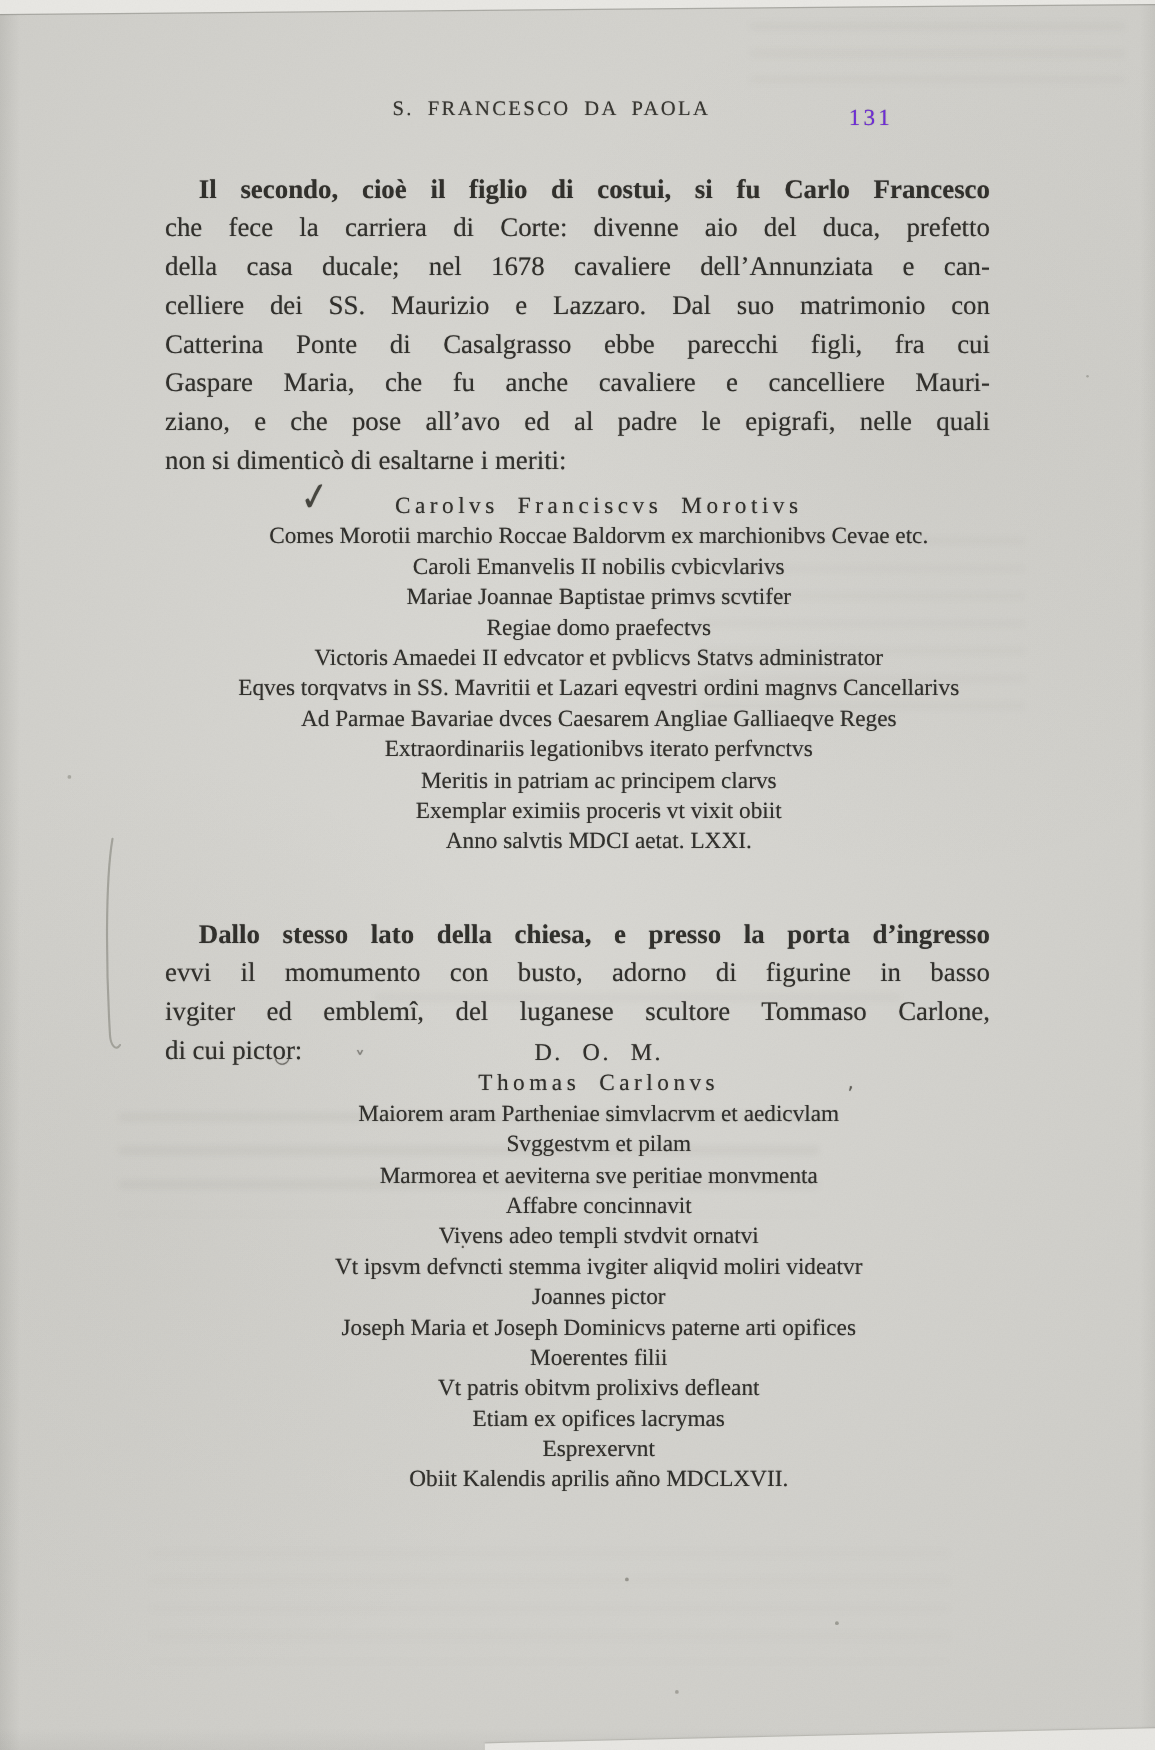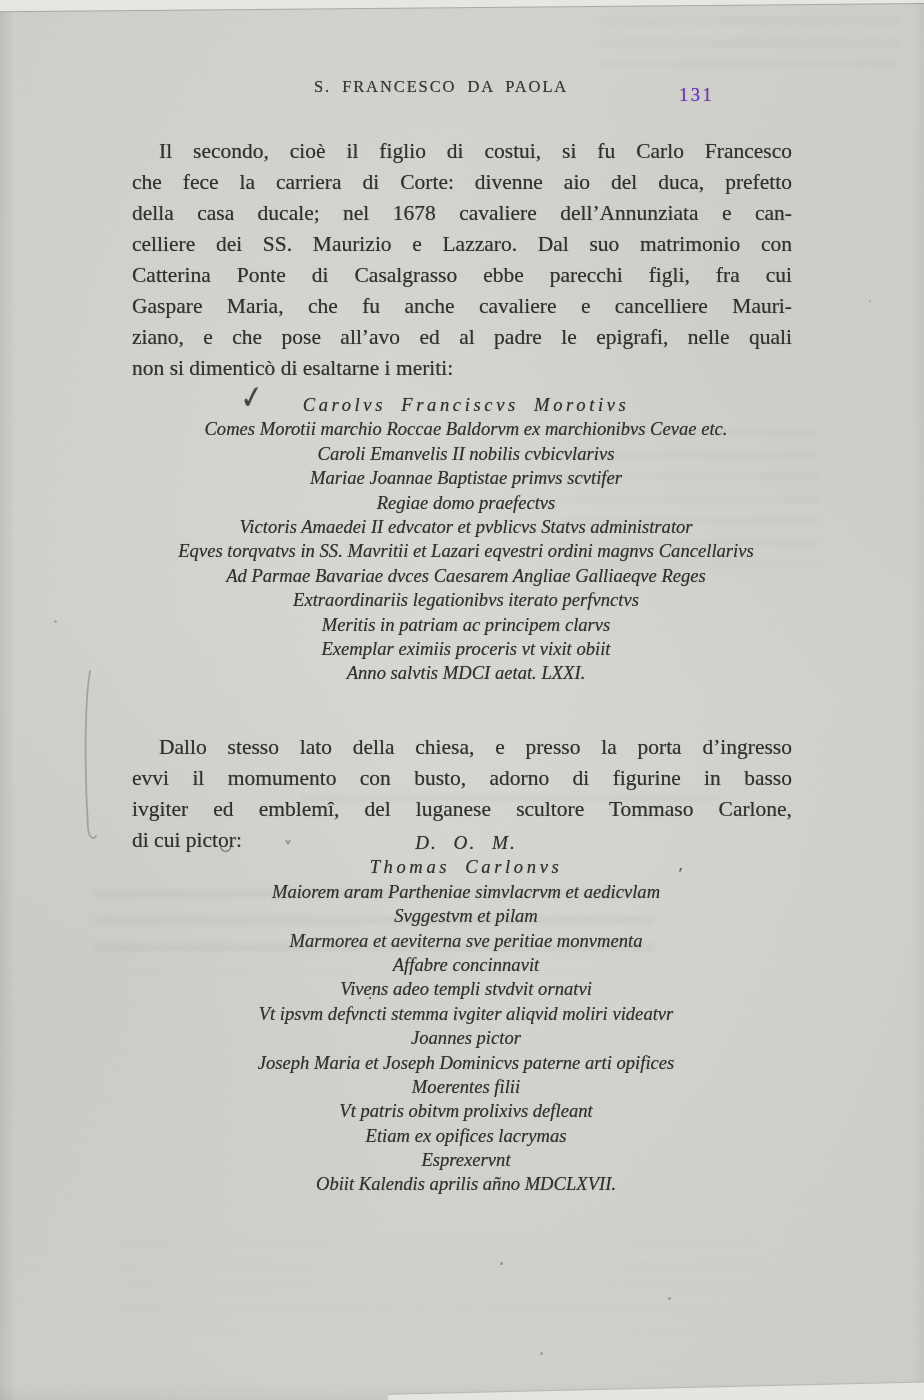--- a/index.html
+++ b/index.html
@@ -37,24 +37,24 @@
   .g-lines{background:repeating-linear-gradient(180deg, rgba(118,115,106,.14) 0 7px, transparent 7px 27px);}
   .g-soft{background:repeating-linear-gradient(180deg, rgba(118,115,106,.10) 0 6px, transparent 6px 22px);}
   
   .running-title{position:absolute;left:314px;top:77px;font-size:16.5px;letter-spacing:1.9px;word-spacing:5px;color:#34332e;white-space:nowrap;}
   .page-number{position:absolute;left:679px;top:85px;font-size:18.5px;letter-spacing:2.5px;color:#6d28d9;}
   
   .para{position:absolute;left:132px;width:660px;}
   .para1{top:136px;}
   .para2{top:732px;}
   .bline{height:31px;line-height:31px;font-size:21.5px;text-align:justify;text-align-last:justify;}
-  .bline.indent{text-indent:27px;}
+  .bline.indent{text-indent:27px;font-weight:bold;}
   .bline.last{text-align-last:left;}
   
-  .epi{position:absolute;left:136px;width:660px;text-align:center;font-style:italic;}
+  .epi{position:absolute;left:149px;width:660px;text-align:center;}
   .epi1{top:393px;}
   .epi2{top:831px;}
   .eline{height:24.4px;line-height:24.4px;font-size:18.6px;white-space:nowrap;}
   .eline.sperr{letter-spacing:3.6px;word-spacing:7px;}
   .eline.dom{letter-spacing:2px;word-spacing:9px;font-size:19.2px;}
   
   .mark{position:absolute;font-family:"DejaVu Sans",sans-serif;pointer-events:none;}
   .mk-check{left:240px;top:381px;font-size:28px;color:rgba(58,57,51,.85);transform:rotate(-6deg) scaleY(1.15);}
   .mk-squiggle{left:219px;top:836px;font-size:15px;color:rgba(95,94,88,.6);transform:rotate(-8deg);}
   .mk-vee{left:284px;top:838px;font-size:16px;color:rgba(120,119,112,.45);}

